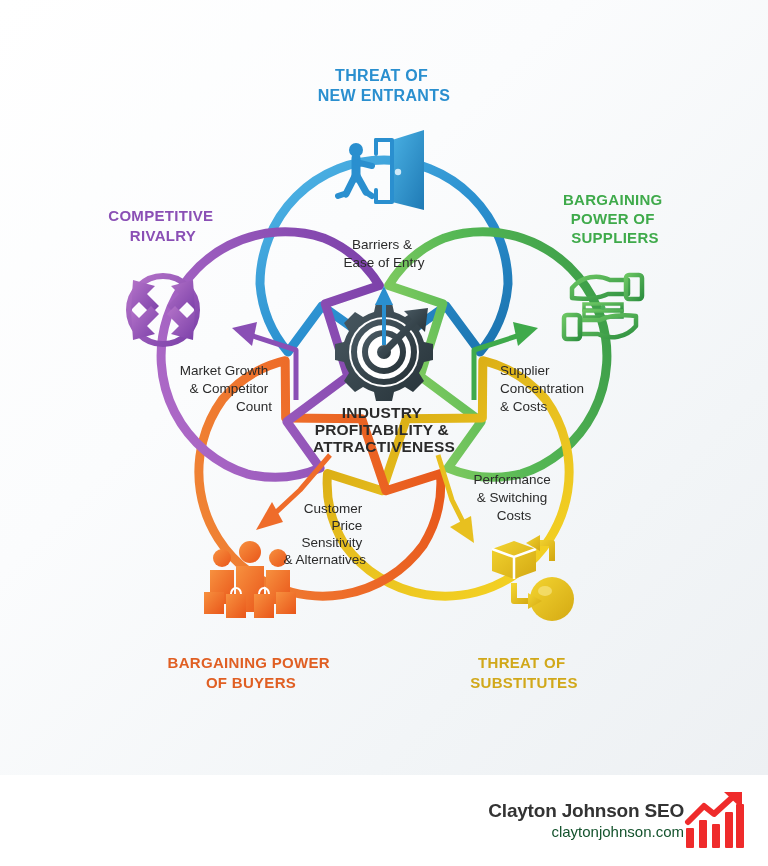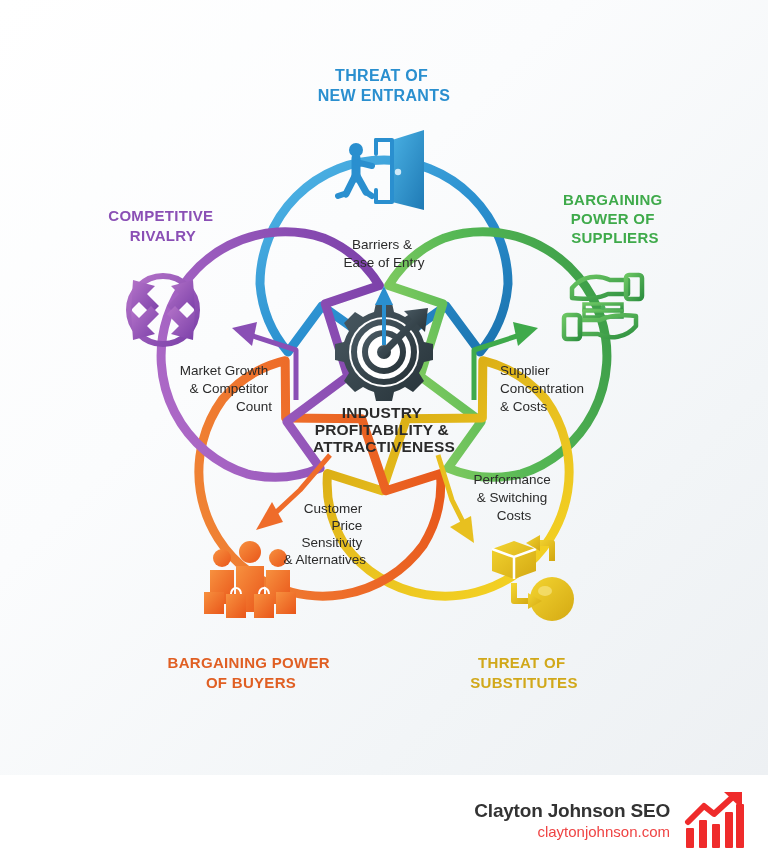--- a/index.html
+++ b/index.html
@@ -16,28 +16,27 @@
     position:absolute;left:0;top:0;width:768px;height:775px;
   }
   #footer-bar{
     position:absolute;left:0;top:775px;width:768px;height:91px;
     background:#ffffff;
     display:flex;align-items:center;justify-content:flex-end;
     box-sizing:border-box;padding-right:22px;
   }
   .brand-text{
     display:flex;flex-direction:column;align-items:flex-end;
-    margin-right:14px;
   }
   .brand-name{
     font-size:19px;font-weight:bold;color:#333333;letter-spacing:-0.2px;
     line-height:1.15;
   }
   .brand-url{
-    font-size:15px;color:#ef4444;line-height:1.25;margin-top:1px;
+    font-size:15px;color:#14532d;line-height:1.25;margin-top:1px;
   }
   svg{display:block;}
   .force-title{
     font-weight:bold;letter-spacing:0.3px;
   }
   .force-sub{
     fill:#2b2b2b;
   }
   .center-title{
     fill:#2b2b2b;font-weight:bold;letter-spacing:0.2px;

